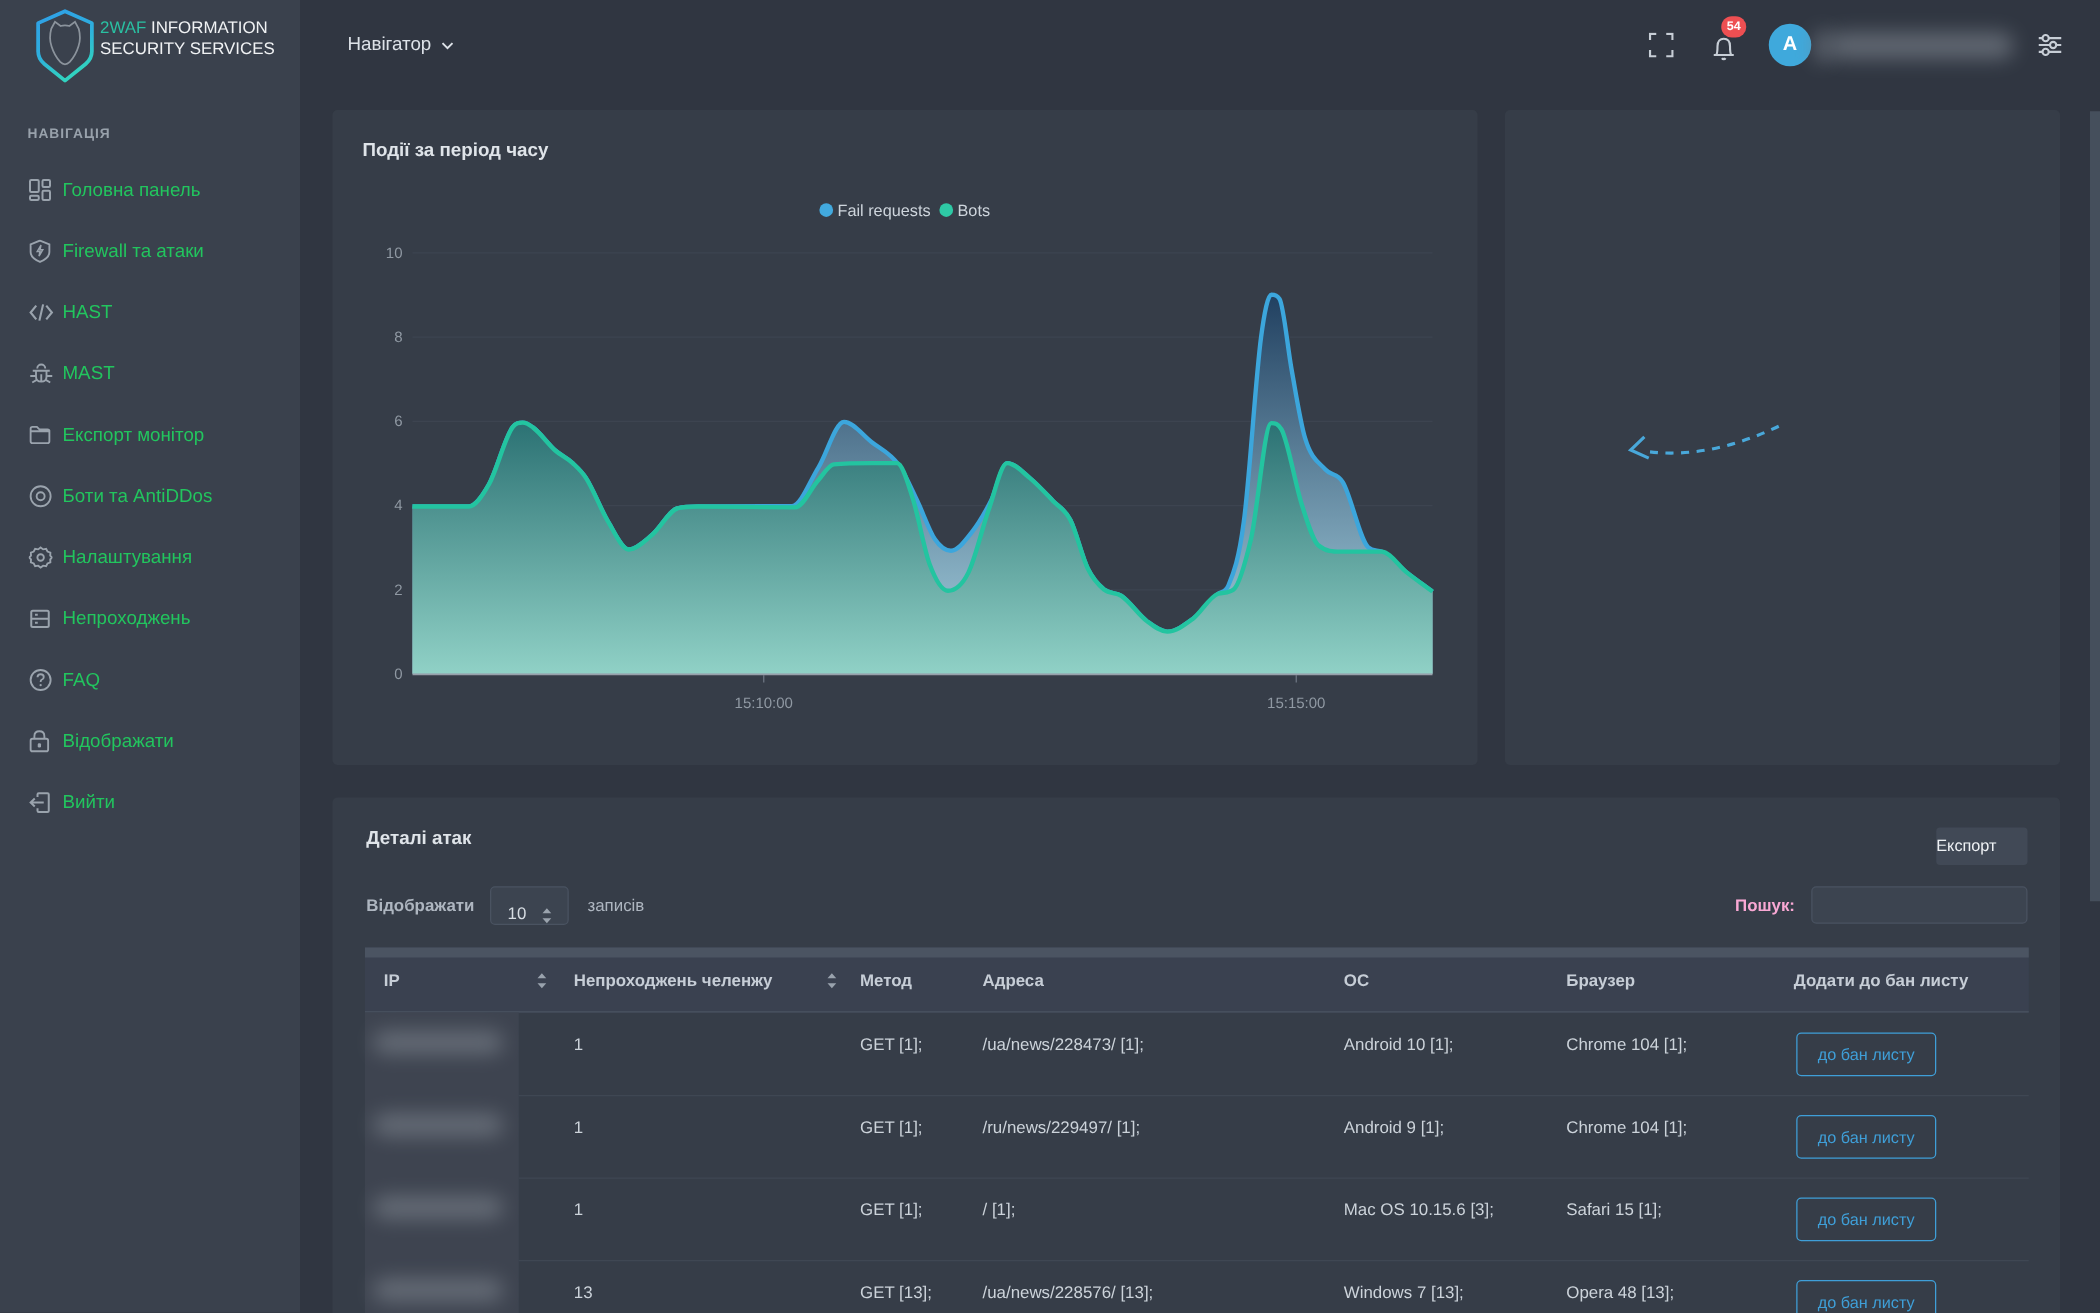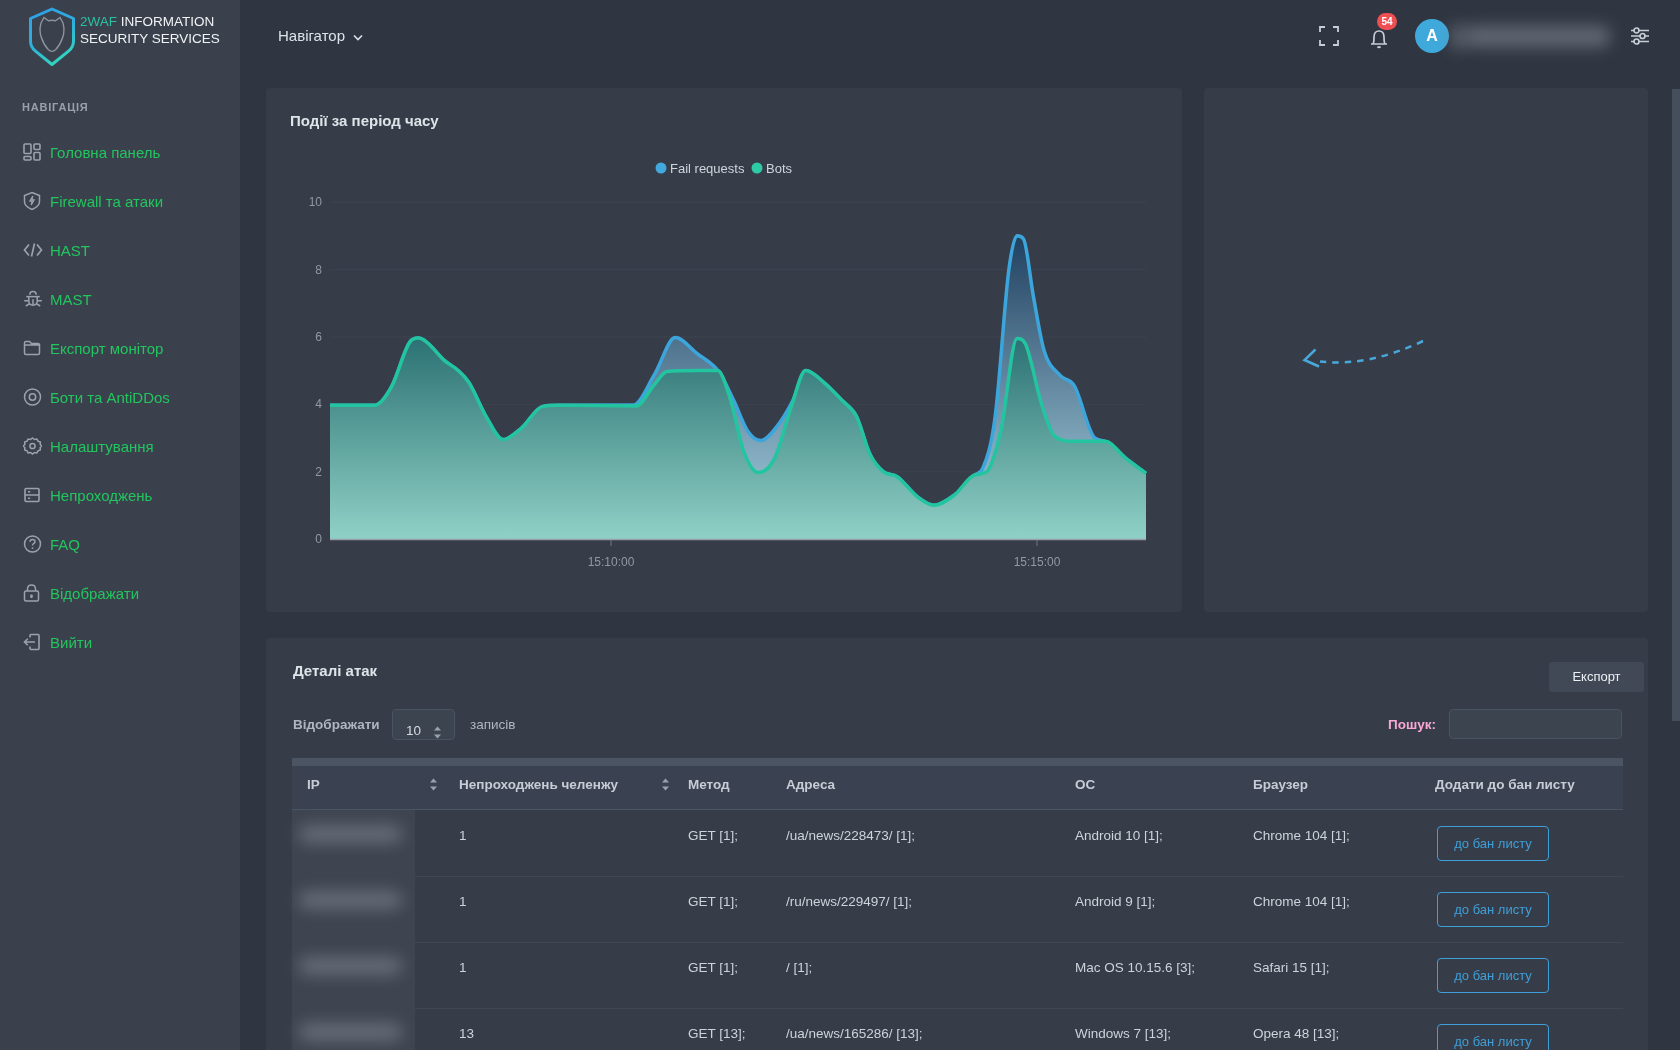--- a/index.html
+++ b/index.html
@@ -189,21 +189,21 @@
 
 <div class="card" style="left:1204px;top:88px;width:444px;height:524px">
 <svg class="abs" style="left:96px;top:248px" width="130" height="40" viewBox="0 0 130 40">
 <path d="M123 5 Q68 31 20 25.5" fill="none" stroke="#49a8da" stroke-width="2.5" stroke-dasharray="6.5 6"></path>
 <path d="M15.5 13.5 L4.5 24 L19 30.5" fill="none" stroke="#49a8da" stroke-width="2.5"></path>
 </svg>
 </div>
 
 <div class="card" style="left:266px;top:638px;width:1382px;height:520px;border-radius:4px 4px 0 0">
 <div class="abs" style="left:27px;top:24px;font-size:15px;font-weight:bold;color:#dfe4e9">Деталі атак</div>
-<div class="abs" style="left:1283px;top:24px;width:95px;height:30px;background:#414956;border-radius:3px;color:#eef1f4;font-size:13px;text-align:center;line-height:30px">Експорт</div>
+<div class="abs" style="left:1283px;top:24px;width:73px;height:30px;background:#414956;border-radius:3px;color:#eef1f4;font-size:13px;text-align:left;line-height:30px">Експорт</div>
 <div class="abs" style="left:27px;top:79px;font-size:13.5px;font-weight:bold;color:#aeb6c0">Відображати</div>
 <div class="abs" style="left:126px;top:71px;width:63px;height:31px;background:#3c4450;border:1px solid #4a5361;border-radius:4px">
 <div class="abs" style="left:13px;top:13px;font-size:13.5px;color:#d6dce2">10</div>
 <svg class="abs" style="left:39px;top:15px" width="11" height="15" viewBox="0 0 11 15">
         <path d="M2 5.5 L5.5 1.5 L9 5.5 Z M2 9.5 L5.5 13.5 L9 9.5 Z" fill="#9aa3ad"></path>
       </svg>
 </div>
 <div class="abs" style="left:204px;top:79px;font-size:13.5px;font-weight:normal;color:#aeb6c0">записів</div>
 <div class="abs" style="left:1122px;top:79px;font-size:13.5px;font-weight:bold;color:#f9a8d4">Пошук:</div>
 <div class="abs" style="left:1183px;top:71px;width:173px;height:30px;background:#3c4450;border:1px solid #4a5361;border-radius:4px"></div>
@@ -252,19 +252,19 @@
 <span class="abs" style="left:493px">/ [1];</span>
 <span class="abs" style="left:782px">Mac OS 10.15.6 [3];</span>
 <span class="abs" style="left:960px">Safari 15 [1];</span>
 </div>
 <div class="abs" style="left:1171px;top:320px;width:112px;height:35px;border:1px solid #3f9fd8;border-radius:4px;color:#3f9fd8;font-size:13px;text-align:center;line-height:34px">до бан листу</div>
 <div class="abs" style="left:149px;top:370px;width:1208px;height:1px;background:#3f4753"></div>
 <div class="abs" style="left:27px;top:388px;font-size:13.5px;color:#ccd3da">
 <div class="blur" style="left:6px;top:-3px;width:103px;height:18px"></div>
 <span class="abs" style="left:166px">13</span>
 <span class="abs" style="left:395px">GET [13];</span>
-<span class="abs" style="left:493px">/ua/news/165286/ [13];</span>
+<span class="abs" style="left:493px">/ua/news/228576/ [13];</span>
 <span class="abs" style="left:782px">Windows 7 [13];</span>
 <span class="abs" style="left:960px">Opera 48 [13];</span>
 </div>
 <div class="abs" style="left:1171px;top:386px;width:112px;height:35px;border:1px solid #3f9fd8;border-radius:4px;color:#3f9fd8;font-size:13px;text-align:center;line-height:34px">до бан листу</div>
 
 </div>
 
 </body></html>

